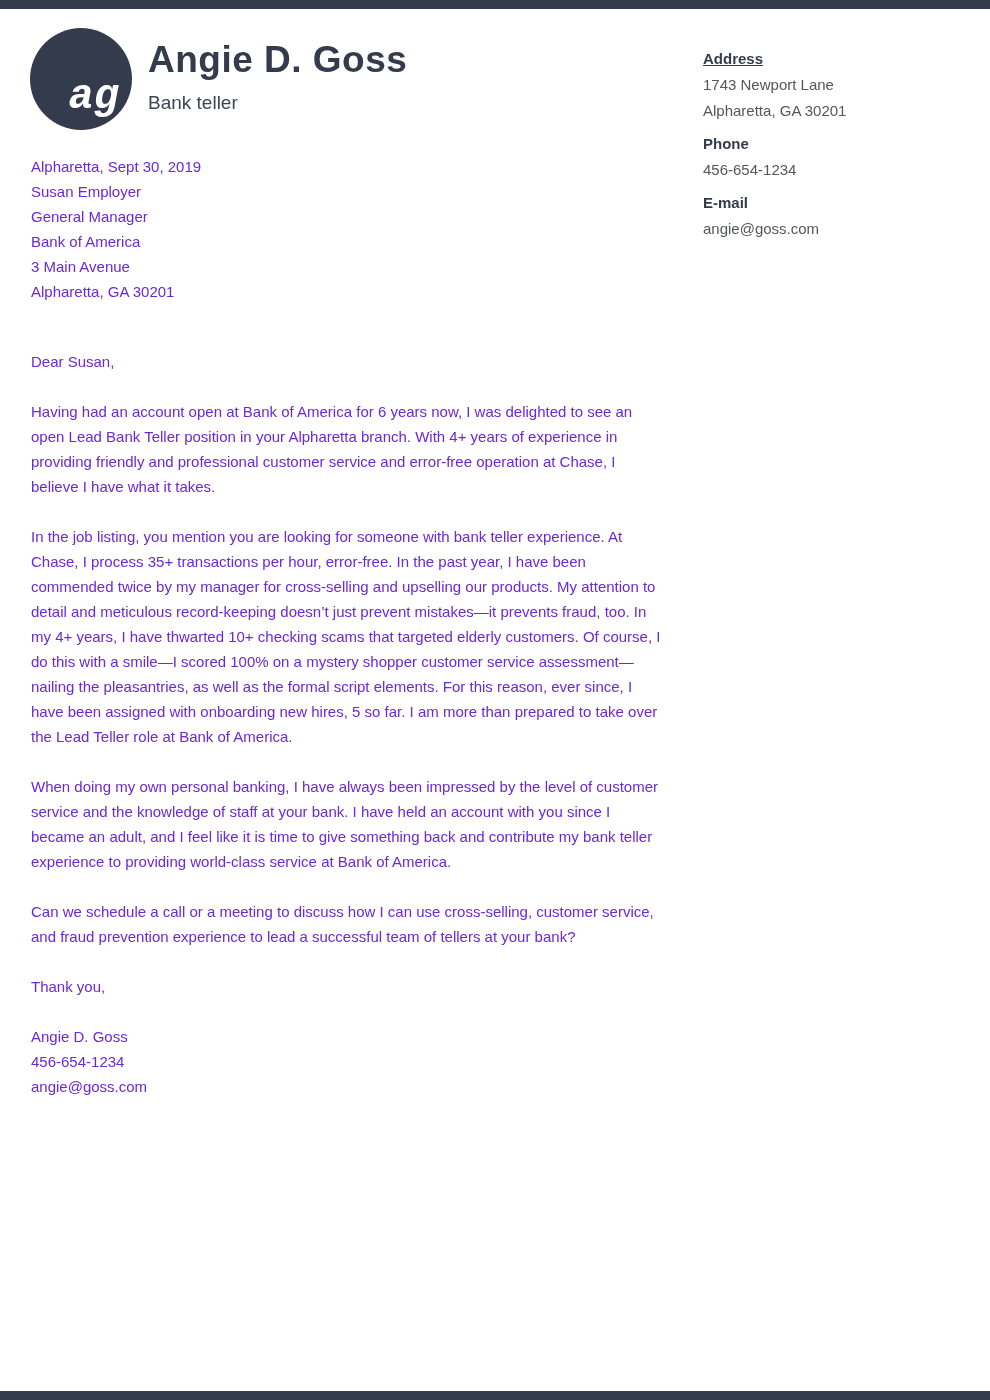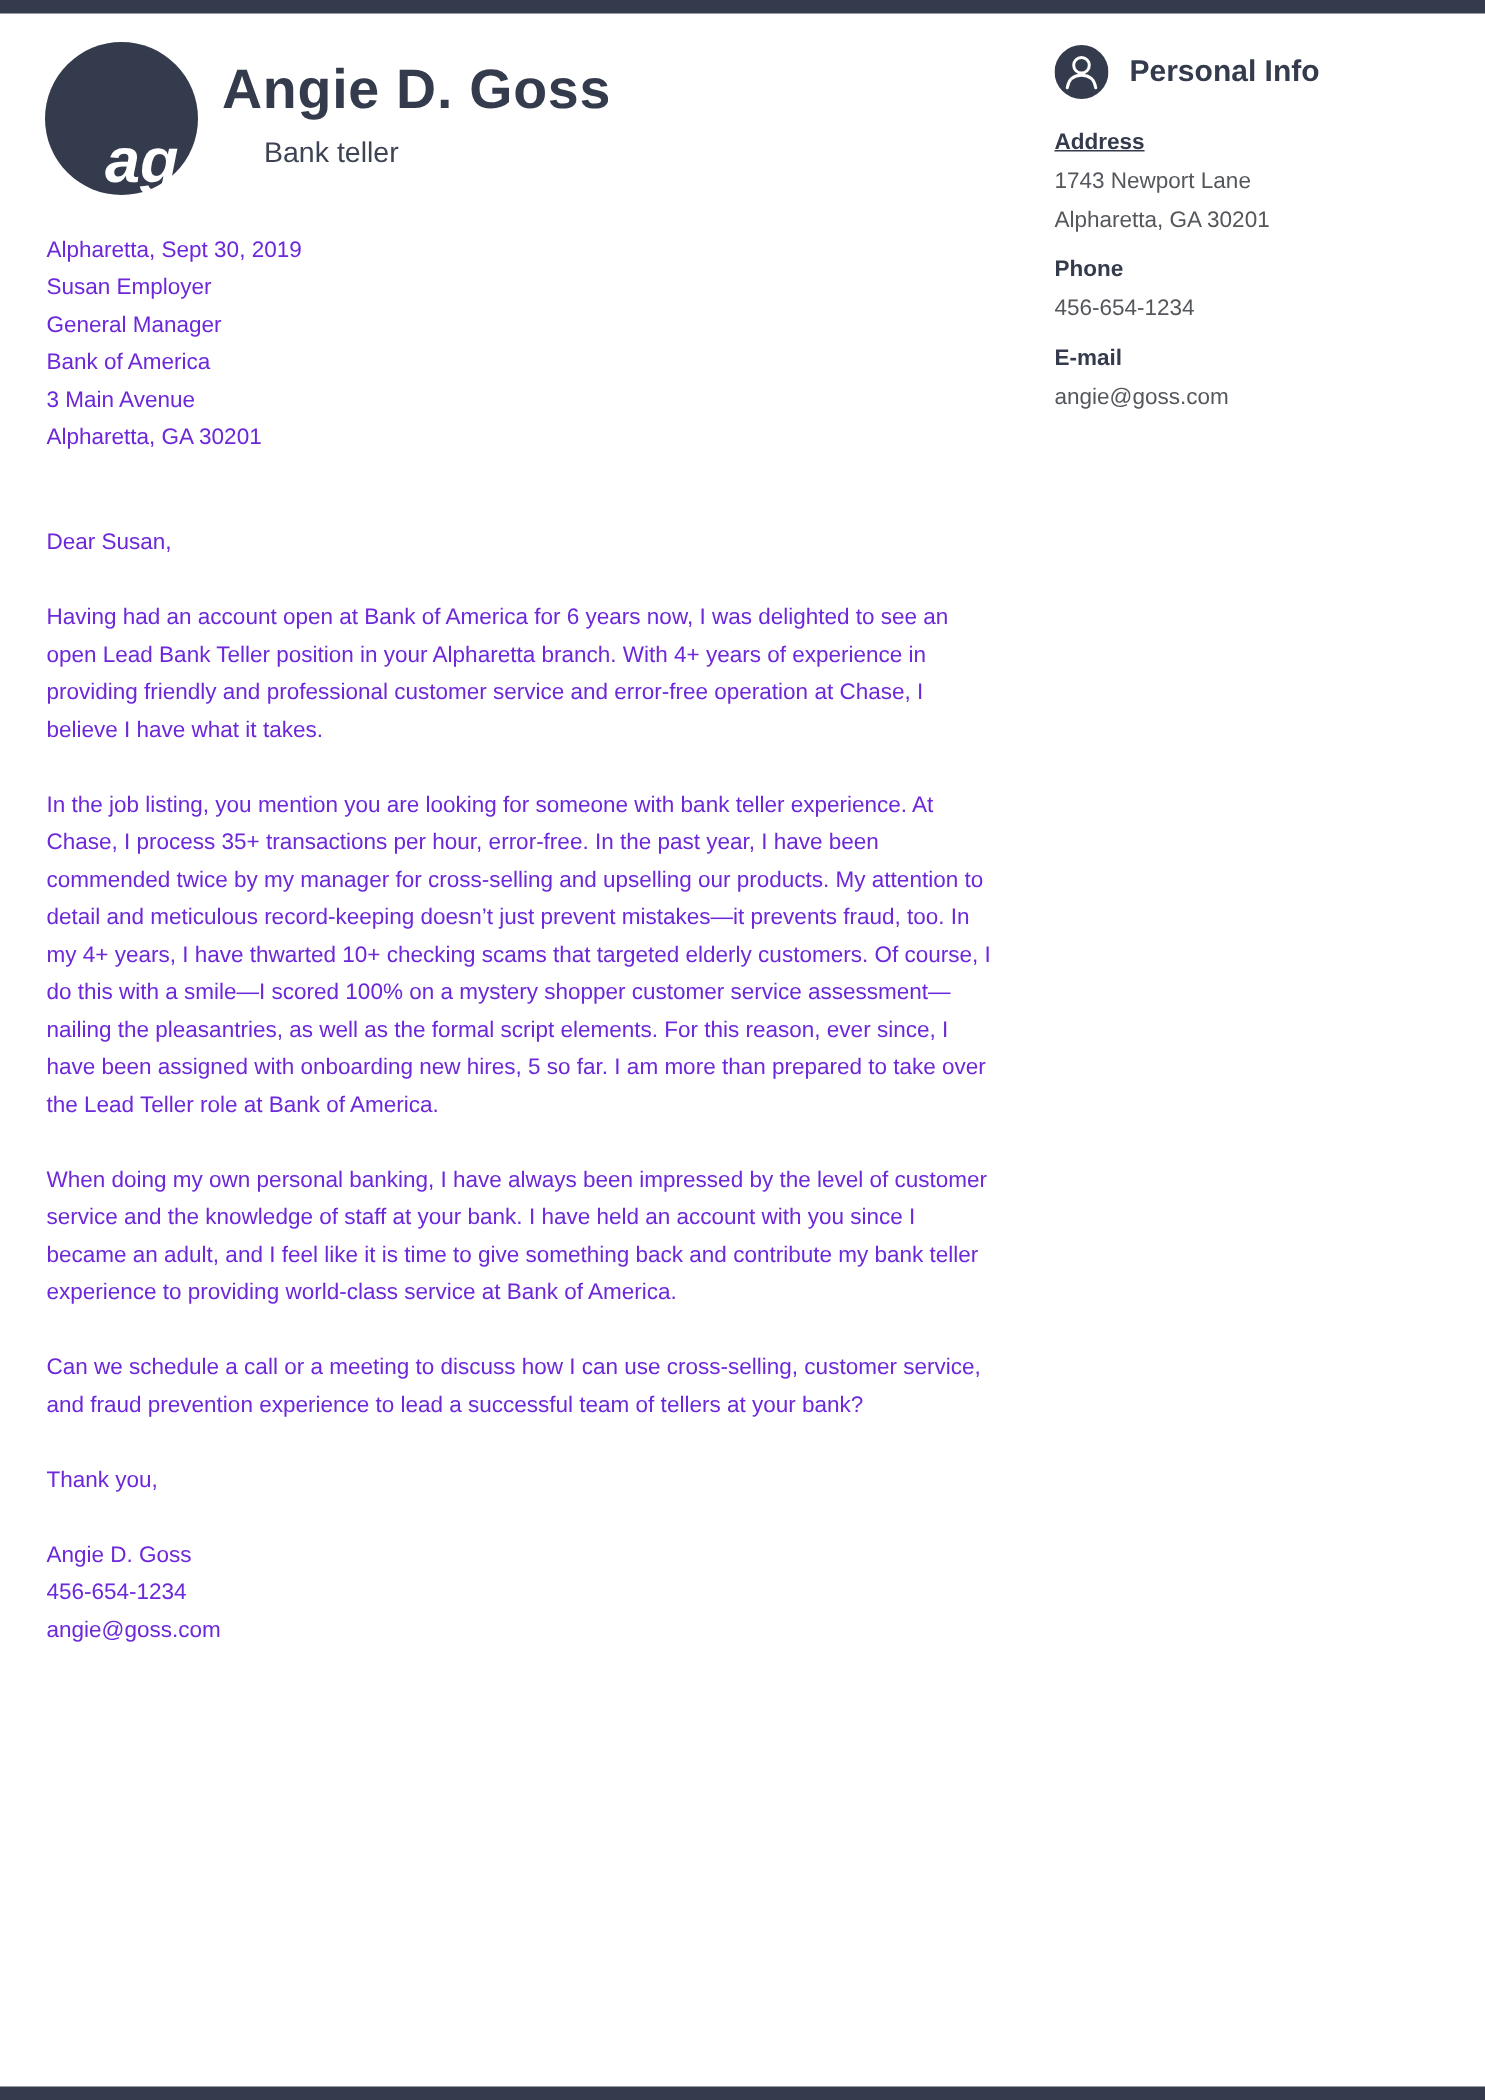--- a/index.html
+++ b/index.html
@@ -15,33 +15,33 @@
   .bar-top { top:0; }
   .bar-bottom { bottom:0; }
 
   
   .avatar {
     position:absolute; left:30px; top:28px;
     width:102px; height:102px; border-radius:50%;
     background:#343b4c;
   }
   .avatar .initials {
-    position:absolute; right:13px; bottom:2px;
-    font-family:Liberation Sans, sans-serif;
+    position:absolute; right:13px; bottom:12px;
+    font-family:Liberation Mono, monospace;
     font-style:italic; font-weight:bold;
     font-size:42px; color:#ffffff; line-height:1;
   }
   .name {
     position:absolute; left:148px; top:38px;
     font-size:37px; font-weight:bold; color:#343b4c; letter-spacing:0.5px;
     line-height:1.2;
   }
   .job-title {
     position:absolute; left:148px; top:91px;
-    font-size:19px; color:#3d4454; line-height:1.3;margin-left:28px;
+    font-size:19px; color:#3d4454; line-height:1.3;
   }
 
   
   .letter {
     position:absolute; left:31px; top:154px; width:630px;
     font-size:15px; line-height:25px; color:#6d28d9;
   }
   .letter .block { margin:0; }
   .letter .recipient { }
   .letter .salutation { margin-top:45px; }
@@ -95,28 +95,20 @@
     <div class="block closing">Thank you,</div>
 
     <div class="block signature">
         <div>Angie D. Goss</div>
         <div>456-654-1234</div>
         <div>angie@goss.com</div>
       </div>
   </div>
 
   <div class="sidebar">
-    <div class="sidebar-header">
-      <svg class="sidebar-icon" viewBox="0 0 36 36" aria-hidden="true">
-        <circle cx="18" cy="18" r="18" fill="#343b4c"></circle>
-        <circle cx="18" cy="13.5" r="5.2" fill="none" stroke="#ffffff" stroke-width="2"></circle>
-        <path d="M8.5 28.5 C9.5 22.5 13.5 20.2 18 20.2 C22.5 20.2 26.5 22.5 27.5 28.5" fill="none" stroke="#ffffff" stroke-width="2" stroke-linecap="round"></path>
-      </svg>
-      <span class="sidebar-title">Personal Info</span>
-    </div>
     <div class="sidebar-sections">
         <div class="ps-label">Address</div>
         <div class="ps-value">1743 Newport Lane</div>
         <div class="ps-value">Alpharetta, GA 30201</div>
         <div class="ps-label">Phone</div>
         <div class="ps-value">456-654-1234</div>
         <div class="ps-label">E-mail</div>
         <div class="ps-value">angie@goss.com</div>
       </div>
   </div>

